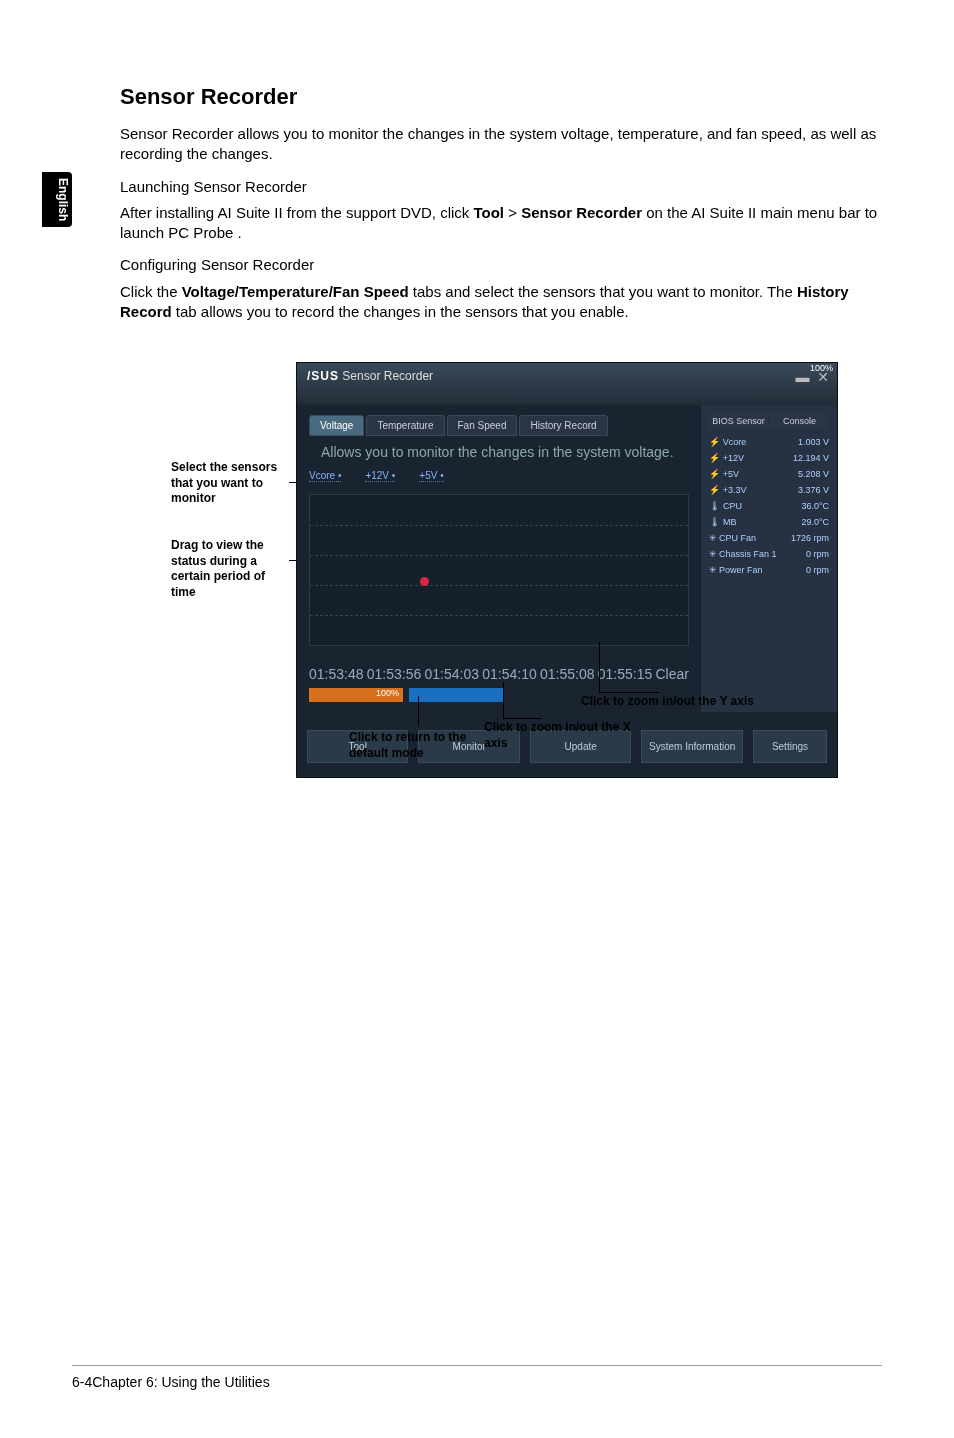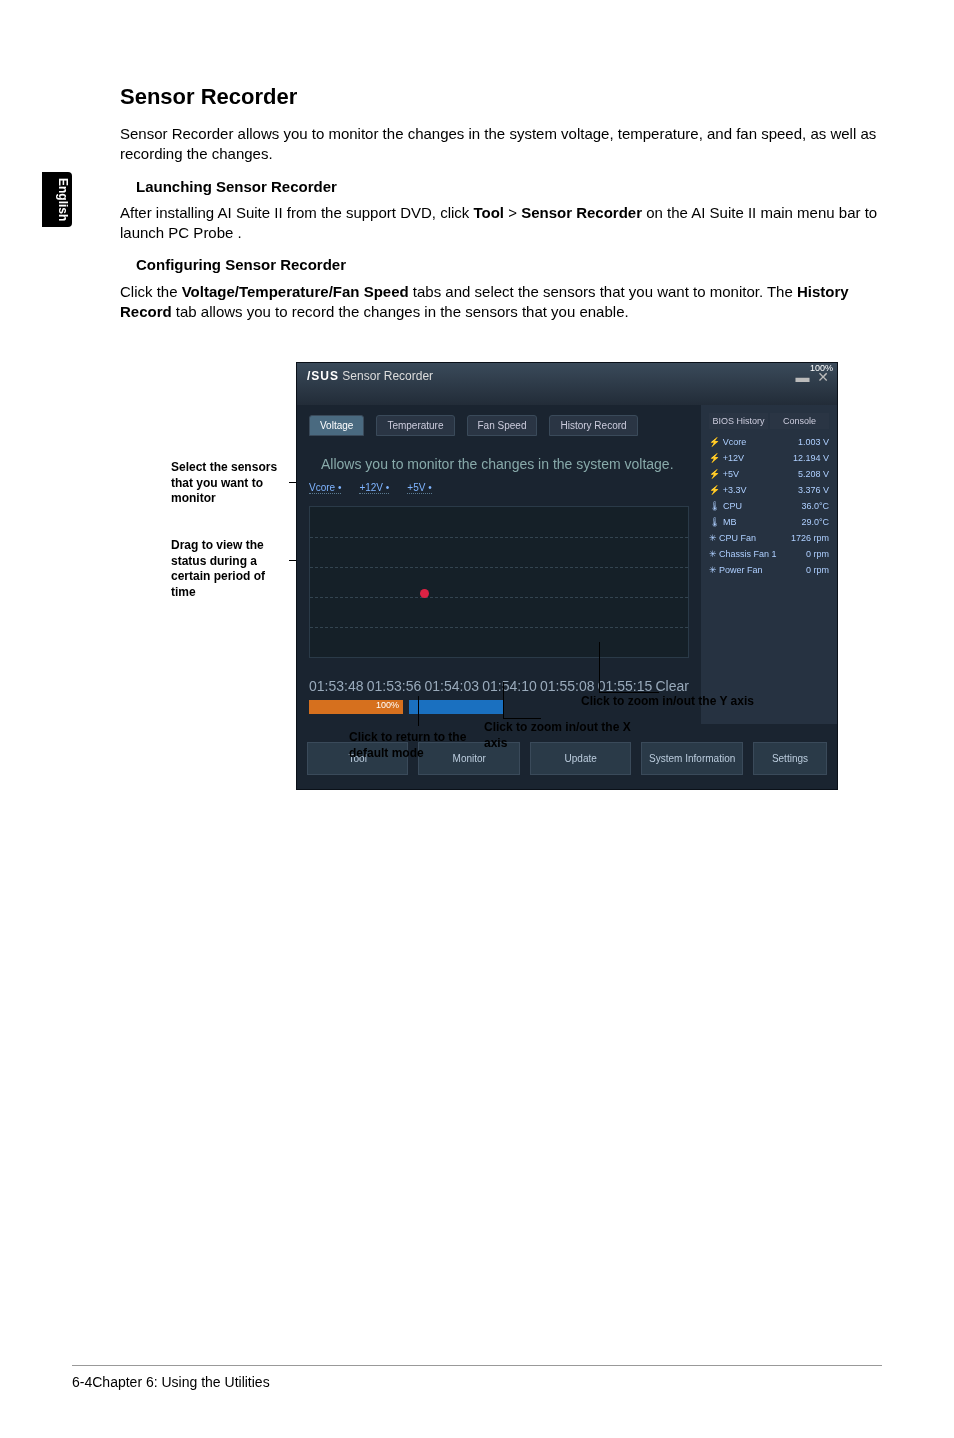--- a/index.html
+++ b/index.html
@@ -1,33 +1,33 @@
 <!DOCTYPE html>
 <html><head>
 <meta charset="utf-8">
 <style>
 body{margin:0;background:#fff;font-family:Arial,Helvetica,sans-serif;font-size:15px;color:#000;width:954px;height:1438px;position:relative}
 .page{padding:84px 72px 0 120px}
 .side-tab{position:absolute;left:42px;top:172px;width:26px;background:#000;color:#fff;font-size:12px;font-weight:bold;writing-mode:vertical-rl;text-orientation:mixed;padding:6px 2px;border-radius:0 4px 4px 0}
 h2{font-size:22px;font-weight:bold;margin:0 0 14px 0}
 p{margin:0 0 12px 0;line-height:1.35}
-.sub{font-weight:bold;margin:10px 0 6px 16px}
+.sub{font-weight:normal;margin:10px 0 6px 0}
 .fig{position:relative;width:700px;margin:40px auto 0;left:30px}
 .app{position:relative;width:540px;margin-left:115px;background:#1a2430;border:1px solid #0a1018}
 .app-hdr{height:30px;background:linear-gradient(#3a4a5a,#222c38);color:#ddd;font-size:12px;padding:6px 10px;position:relative}
 .app-hdr .logo{color:#fff;font-weight:bold;letter-spacing:1px}
 .app-hdr .wcs{position:absolute;right:8px;top:6px;font-size:14px;color:#bbb}
 .app-body{display:flex}
 .app-main{flex:1;padding:10px 12px}
 .app-side{width:120px;background:#263241;padding:8px 8px;font-size:10px;color:#bcd}
-.tabs{display:flex;gap:12px;margin-bottom:20px}
+.tabs{display:flex;gap:2px;margin-bottom:8px}
 .tab{background:#2a3544;color:#ccd;font-size:10px;padding:4px 10px;border-radius:3px 3px 0 0;border:1px solid #3a4a5a}
 .tab.active{background:#4a6a80;color:#fff}
 .hint{color:#8aa;font-size:14px;margin:4px 12px 10px}
-.sensors{display:flex;gap:18px;color:#7fb4ff;font-size:10px;margin:6px 0 12px}
+.sensors{display:flex;gap:24px;color:#7fb4ff;font-size:10px;margin:6px 0 12px}
 .sensors span{border-bottom:1px dotted #5a7a90}
 .chart{height:150px;background:#152028;border:1px solid #2a3a48;position:relative;overflow:hidden}
 .grid-line{position:absolute;left:0;right:0;border-top:1px dashed #334450}
 .xlabels{display:flex;justify-content:space-between;color:#9ab;font-size:14px;margin-top:20px}
 .zoombar{display:flex;gap:6px;margin-top:6px}
 .zbox{background:#d6701e;height:14px;width:94px;position:relative}
 .zbox2{background:#1a70c0;height:14px;width:94px}
 .dot{position:absolute;width:9px;height:9px;background:#d24;border-radius:50%;left:110px;top:82px}
 .bbar{display:flex;gap:10px;margin:18px 10px 14px}
 .bbtn{flex:1;background:#2a3a48;color:#bcd;font-size:10px;text-align:center;padding:10px 4px;border:1px solid #3a4a5a}
@@ -116,21 +116,21 @@
             <div class="zbox">
                 <span style="position:absolute;right:4px;top:0;font-size:9px;color:#fff">100%</span>
               </div>
             <div class="zbox2">
                 <span style="position:absolute;right:4px;top:0;font-size:9px;color:#fff">100%</span>
               </div>
           </div>
         </div>
         <div class="app-side">
           <div class="side-tabs">
-            <div class="side-tab2">BIOS History</div>
+            <div class="side-tab2">BIOS Sensor</div>
             <div class="side-tab2">Console</div>
           </div>
           <div class="side-row">
               <span>⚡ <span>Vcore</span></span>
               <span>1.003 V</span>
             </div>
           <div class="side-row">
               <span>⚡ <span>+12V</span></span>
               <span>12.194 V</span>
             </div>

